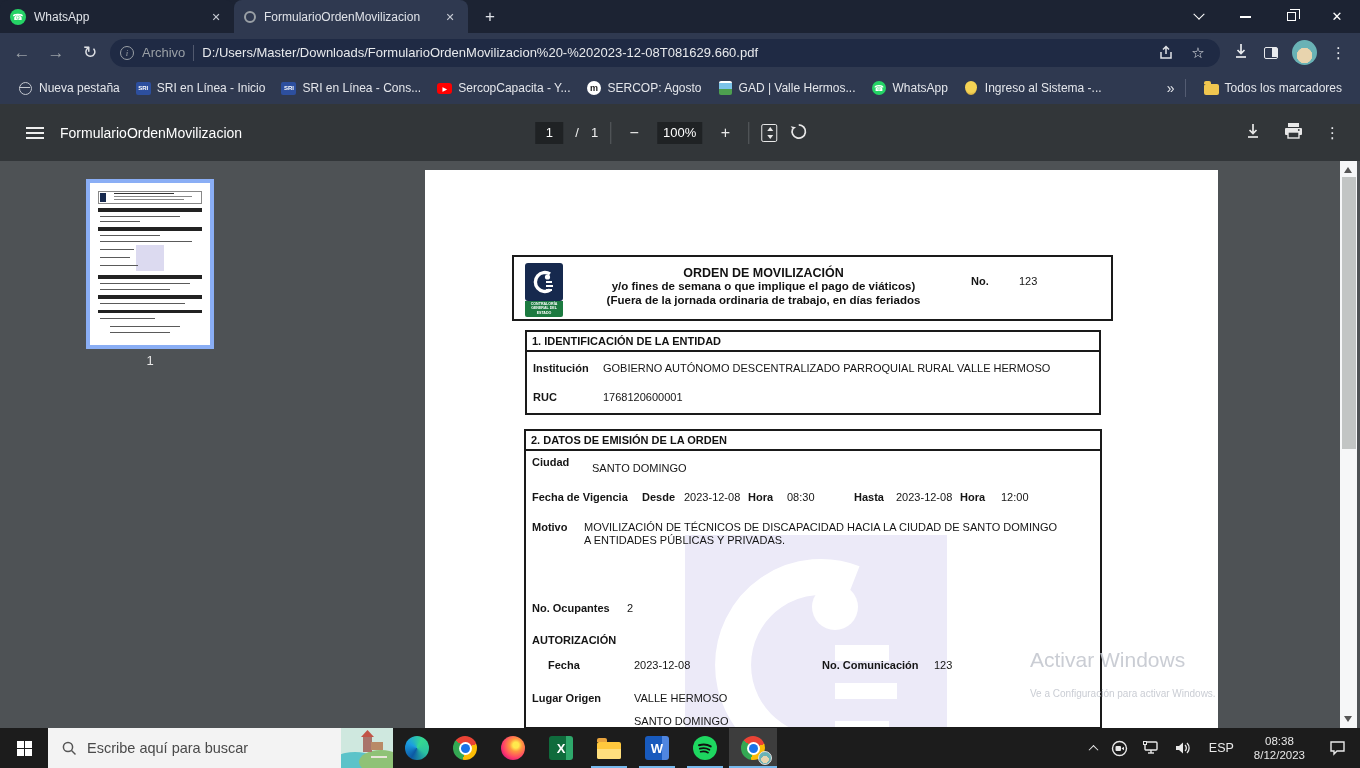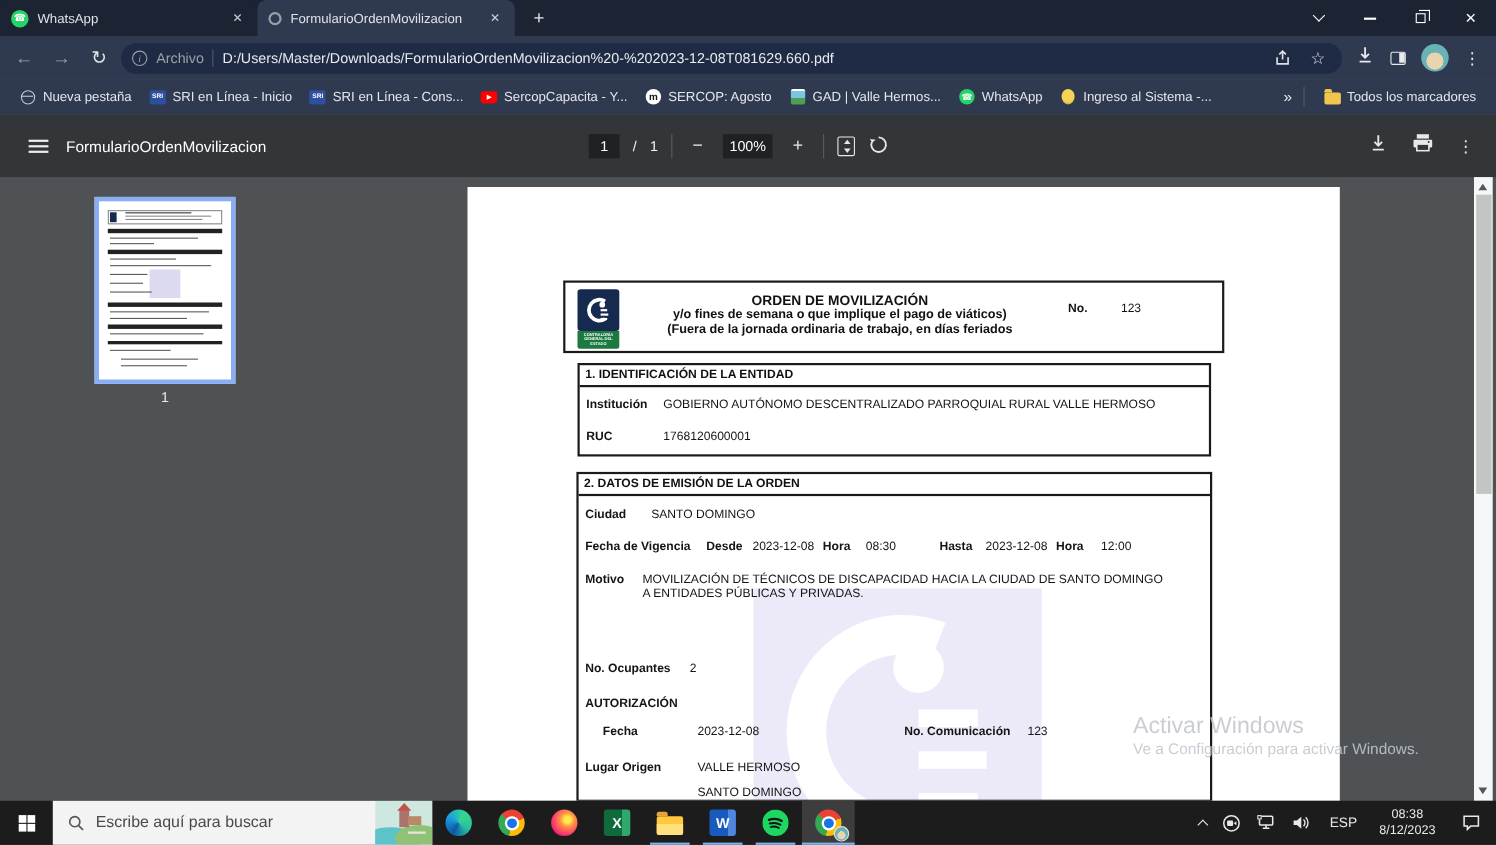--- a/index.html
+++ b/index.html
@@ -137,21 +137,21 @@
   #scrollbar { position:absolute; left:1340px; top:0; width:17px; height:567px; background:#f6f7f8; }
   .sb-arrow { position:absolute; left:4px; width:0; height:0; border-left:4.5px solid transparent;
               border-right:4.5px solid transparent; }
   #sb-up { top:6px; border-bottom:6px solid #565656; }
   #sb-down { bottom:6px; border-top:6px solid #565656; }
   #sb-thumb { position:absolute; left:1.5px; top:16px; width:14px; height:272px; background:#c2c5c4; }
 
   
   #activate { position:absolute; left:1030px; top:648px; color:rgba(195,198,206,0.88); z-index:9; }
   #activate .l1 { font-size:21px; }
-  #activate .l2 { font-size:14px; margin-top:0; }
+  #activate .l2 { font-size:10px; margin-top:16px; }
 
   
   #taskbar { position:absolute; left:0; top:728px; width:1360px; height:40px; background:#1c1c1c;
              display:flex; align-items:center; }
   #start { width:48px; height:40px; display:flex; align-items:center; justify-content:center; }
   .winlogo { width:15px; height:15px; display:grid; grid-template-columns:7px 7px; grid-template-rows:7px 7px;
              gap:1px; }
   .winlogo span { background:#fff; }
   #searchbox { width:345px; height:40px; background:#f3f3f3; display:flex; align-items:center;
                gap:10px; padding-left:14px; position:relative; }
@@ -423,21 +423,21 @@
       <div class="sec-title">1. IDENTIFICACIÓN DE LA ENTIDAD</div>
       <span class="ax b" style="left:6px;top:30px;">Institución</span>
       <span class="ax" style="left:76px;top:30px;">GOBIERNO AUTÓNOMO DESCENTRALIZADO PARROQUIAL RURAL VALLE HERMOSO</span>
       <span class="ax b" style="left:6px;top:59px;">RUC</span>
       <span class="ax" style="left:76px;top:59px;">1768120600001</span>
     </div>
 
     <div class="fbox" id="sec2">
       <div class="sec-title">2. DATOS DE EMISIÓN DE LA ORDEN</div>
 
-      <span class="ax b" style="left:6px;top:31px;">Ciudad</span>
+      <span class="ax b" style="left:6px;top:25px;">Ciudad</span>
       <span class="ax" style="left:66px;top:31px;">SANTO DOMINGO</span>
 
       <span class="ax b" style="left:6px;top:60px;">Fecha de Vigencia</span>
       <span class="ax b" style="left:116px;top:60px;">Desde</span>
       <span class="ax" style="left:158px;top:60px;">2023-12-08</span>
       <span class="ax b" style="left:222px;top:60px;">Hora</span>
       <span class="ax" style="left:261px;top:60px;">08:30</span>
       <span class="ax b" style="left:328px;top:60px;">Hasta</span>
       <span class="ax" style="left:370px;top:60px;">2023-12-08</span>
       <span class="ax b" style="left:434px;top:60px;">Hora</span>

